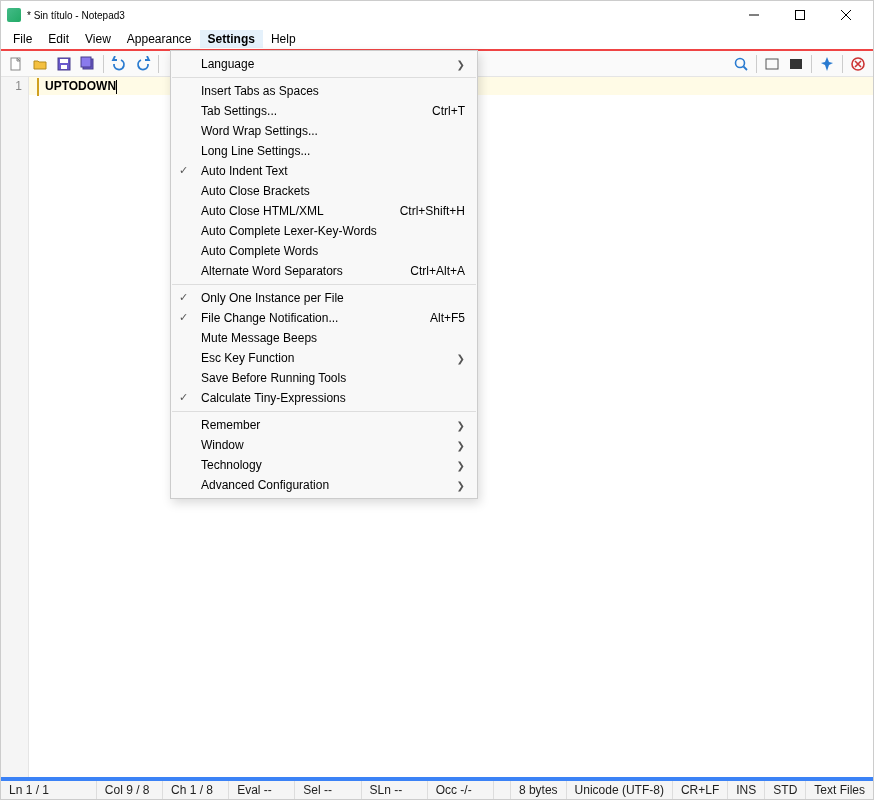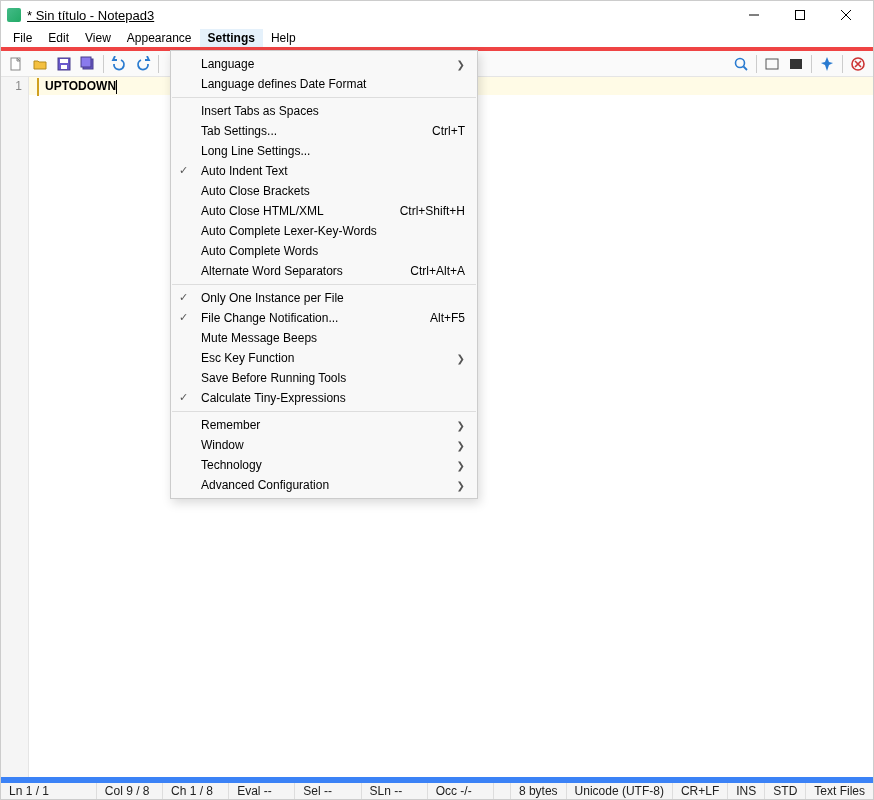--- a/index.html
+++ b/index.html
@@ -1,43 +1,43 @@
 <!DOCTYPE html>
 <html><head>
 <meta charset="utf-8">
 <style>
   * { box-sizing: border-box; margin: 0; padding: 0; font-family: "Segoe UI", Tahoma, sans-serif; font-size: 12px; }
   html, body { width: 874px; height: 800px; overflow: hidden; background: #fff; }
   .window { width: 874px; height: 800px; display: flex; flex-direction: column; border: 1px solid #ccc; background: #fff; position: relative; }
   .titlebar { height: 28px; display: flex; align-items: center; padding: 0 4px 0 6px; background: #fff; }
   .title-icon { width: 14px; height: 14px; background: linear-gradient(135deg,#4b8,#2a6); border-radius: 2px; margin-right: 6px; }
-  .title-text { flex: 1; font-size: 13px; color: #000; text-decoration: underline; }
+  .title-text { flex: 1; font-size: 10px; color: #000; }
   .winbtn { width: 46px; height: 28px; display: flex; align-items: center; justify-content: center; color: #000; }
   .winbtn svg { width: 10px; height: 10px; }
-  .menubar { height: 22px; display: flex; align-items: center; padding: 0 4px; border-bottom: 4px solid #ef4444; }
+  .menubar { height: 22px; display: flex; align-items: center; padding: 0 4px; border-bottom: 2px solid #ef4444; }
   .menuitem { padding: 2px 8px; cursor: default; }
   .menuitem.active { background: #e5f1fb; font-weight: bold; }
   .toolbar { height: 26px; display: flex; align-items: center; padding: 0 4px; gap: 2px; border-bottom: 1px solid #e5e5e5; background: #fafafa; }
   .tbtn { width: 22px; height: 22px; display: flex; align-items: center; justify-content: center; border-radius: 2px; }
   .tbtn svg { width: 16px; height: 16px; }
   .tsep { width: 1px; height: 18px; background: #ccc; margin: 0 2px; }
   .editor-wrap { flex: 1; display: flex; min-height: 0; }
   .gutter { width: 28px; background: #f5f5f5; border-right: 1px solid #e5e5e5; text-align: right; padding: 2px 6px 0 0; color: #888; font-family: Consolas, monospace; font-size: 12px; }
   .editor { flex: 1; position: relative; font-family: Consolas, monospace; font-size: 13px; }
   .line { height: 18px; line-height: 18px; padding-left: 8px; position: relative; }
   .line.current { background: #fffbe6; }
   .line .indent-guide { display:inline-block; width:2px; height:18px; background:#d0a020; margin-right:6px; vertical-align:middle; }
   .caret { display:inline-block; width:1px; height:14px; background:#000; vertical-align:middle; }
   .dropdown { position: absolute; top: 49px; left: 169px; width: 308px; background: #f8f8f8; border: 1px solid #ccc; box-shadow: 2px 4px 10px rgba(0,0,0,0.15); padding: 3px 0; z-index: 100; }
   .dd-item { height: 20px; display: flex; align-items: center; padding: 0 12px 0 30px; position: relative; font-size: 12px; color: #000; }
   .dd-item .shortcut { margin-left: auto; color: #000; }
   .dd-item .chev { margin-left: auto; color: #555; font-size:10px; }
   .dd-item .check { position: absolute; left: 8px; top: 3px; color: #555; font-size: 11px; }
   .dd-sep { height: 1px; background: #ddd; margin: 3px 1px; }
-  .statusbar { height: 22px; border-top: 6px solid #3b82f6; display: flex; align-items: center; background: #f5f5f5; font-size: 11.5px; color: #222; }
+  .statusbar { height: 22px; border-top: 4px solid #3b82f6; display: flex; align-items: center; background: #f5f5f5; font-size: 11.5px; color: #222; }
   .sseg { padding: 0 8px; border-right: 1px solid #ddd; height: 100%; display: flex; align-items: center; white-space: nowrap; }
   .sseg:last-child { border-right: none; }
   .sspace { flex: 1; }
 </style>
 </head>
 <body>
 
 <div class="window">
 
   <div class="titlebar">
@@ -167,32 +167,32 @@
     <div class="sseg">INS</div>
     <div class="sseg">STD</div>
     <div class="sseg">Text Files</div>
   </div>
 
   <div class="dropdown" id="dropdown">
       <div class="dd-item">
         <span>Language</span>
         <span class="chev">❯</span>
       </div>
-      <div class="dd-item">
-        <span>Language defines Date Format</span>
-      </div>
       <div class="dd-sep"></div>
       <div class="dd-item">
         <span>Insert Tabs as Spaces</span>
       </div>
       <div class="dd-item">
         <span>Tab Settings...</span>
         <span class="shortcut">Ctrl+T</span>
       </div>
       <div class="dd-item">
+        <span>Word Wrap Settings...</span>
+      </div>
+      <div class="dd-item">
         <span>Long Line Settings...</span>
       </div>
       <div class="dd-item">
         <span class="check">✓</span>
         <span>Auto Indent Text</span>
       </div>
       <div class="dd-item">
         <span>Auto Close Brackets</span>
       </div>
       <div class="dd-item">

